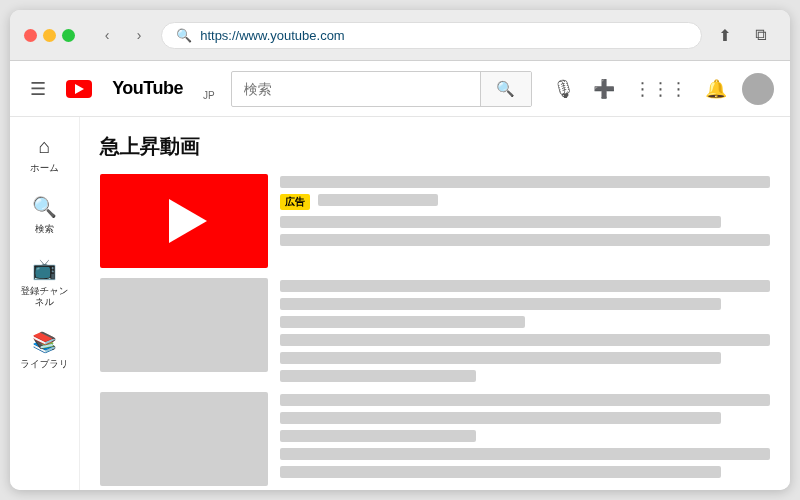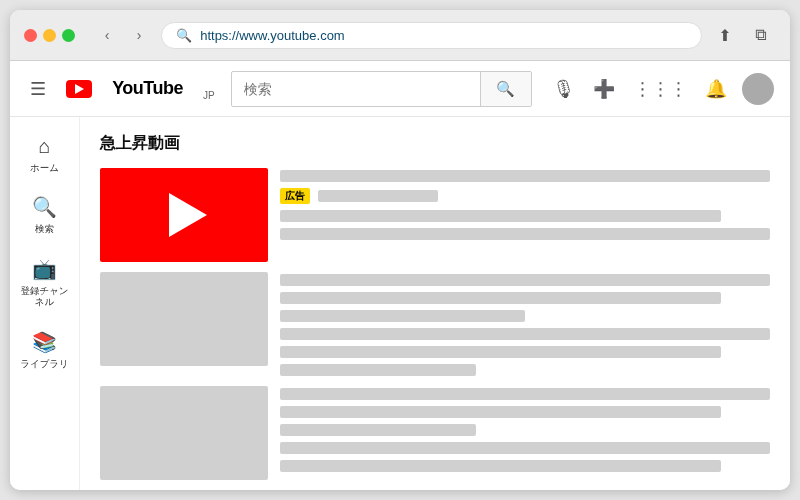--- a/index.html
+++ b/index.html
@@ -279,21 +279,21 @@
     }
 
     
     .yt-content {
       flex: 1;
       overflow-y: auto;
       padding: 16px 20px;
     }
 
     .section-title {
-      font-size: 16px;
+      font-size: 20px;
       font-weight: 600;
       color: #0f0f0f;
       margin-bottom: 14px;
     }
 
     
     .video-list {
       display: flex;
       flex-direction: column;
       gap: 10px;
@@ -344,21 +344,20 @@
       border-radius: 2px;
     }
 
     .text-line.full { width: 100%; }
     .text-line.w90 { width: 90%; }
     .text-line.w50 { width: 50%; }
     .text-line.w40 { width: 40%; }
 
     .ad-line {
       display: flex;
-      align-items: center;
       gap: 8px;
     }
 
     .ad-badge {
       background: #ffd700;
       color: #000;
       font-size: 10px;
       font-weight: bold;
       padding: 1px 5px;
       border-radius: 2px;

